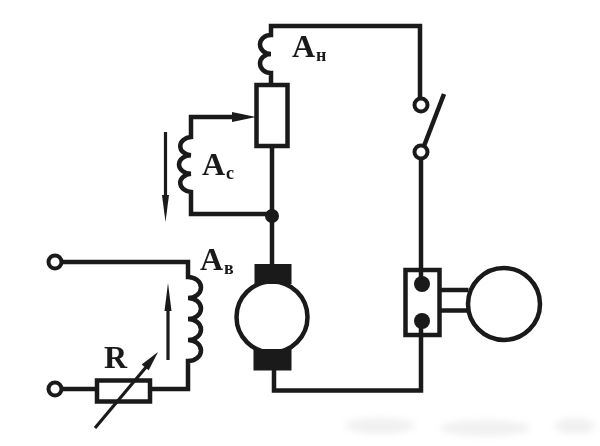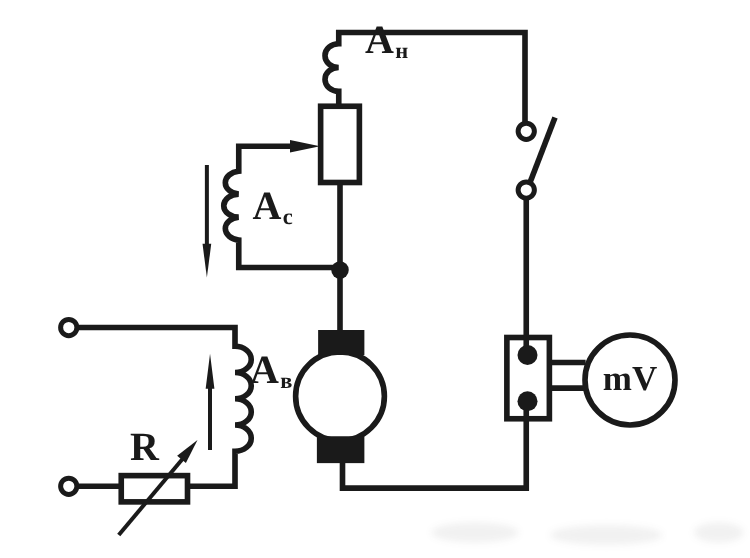--- a/index.html
+++ b/index.html
@@ -110,36 +110,33 @@
       <circle class="hollow4" cx="421" cy="152" r="6.5"></circle>
     </g>
 
     <g>
       <circle class="hollow" cx="272" cy="317" r="35.5" stroke-width="5"></circle>
       <rect class="ink" x="254.5" y="264" width="37" height="20"></rect>
       <rect class="ink" x="253.5" y="349" width="38" height="21.5"></rect>
     </g>
   </svg>
 
-  <div class="label" style="left:292px; top:15px;text-align:center;">
+  <div class="label" style="left:292px; top:30px;text-align:center;">
     <span>A</span><span class="sub">н</span>
   </div>
 
   <div class="label" style="left:202px; top:148px;">
     <span>A</span><span class="sub">c</span>
   </div>
 
-  <div class="label" style="left:200px; top:243px;margin-top:36px;">
+  <div class="label" style="left:200px; top:243px;">
     <span>A</span><span class="sub">в</span>
   </div>
 
   <div class="label" style="left:104px; top:341px;">
     <span>R</span><span class="sub"></span>
   </div>
 
-  <div class="meter-label">
-    <span>mV</span>
-  </div>
 
   <div class="smudge" style="left:345px; top:418px; width:70px;"></div>
   <div class="smudge" style="left:440px; top:420px; width:90px;"></div>
   <div class="smudge" style="left:555px; top:418px; width:40px;"></div>
 </div>
 
 </body></html>

